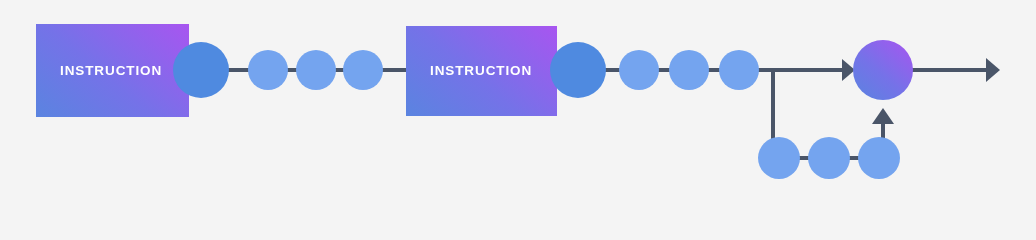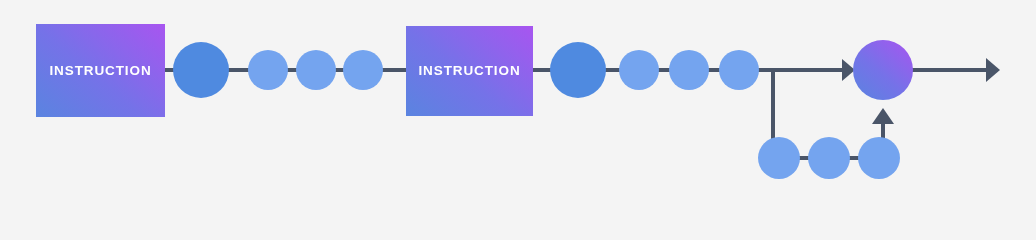--- a/index.html
+++ b/index.html
@@ -31,22 +31,23 @@
     position: absolute;
     left: 0;
     top: 0;
     width: 1036px;
     height: 205px;
   }
   .instruction-box {
     position: absolute;
     display: flex;
     align-items: center;
-    justify-content: center;
+    justify-content: flex-start;
     background: linear-gradient(40deg, #5a84e0 0%, #7572e8 45%, #a855f0 100%);
+    padding-left: 24px;
   }
   .instruction-label {
     color: #ffffff;
     font-family: "Liberation Sans", sans-serif;
     font-size: 13.5px;
     font-weight: bold;
     letter-spacing: 0.9px;
     white-space: nowrap;
     line-height: 1;
   }

